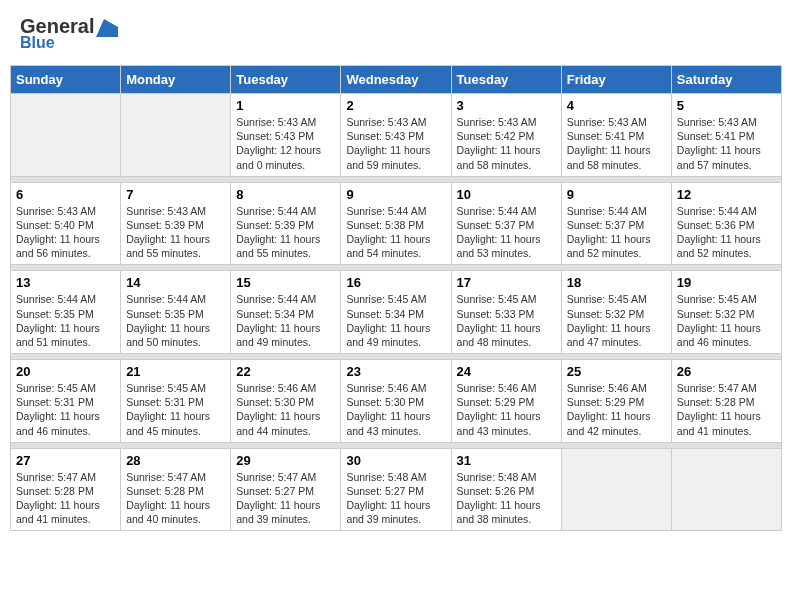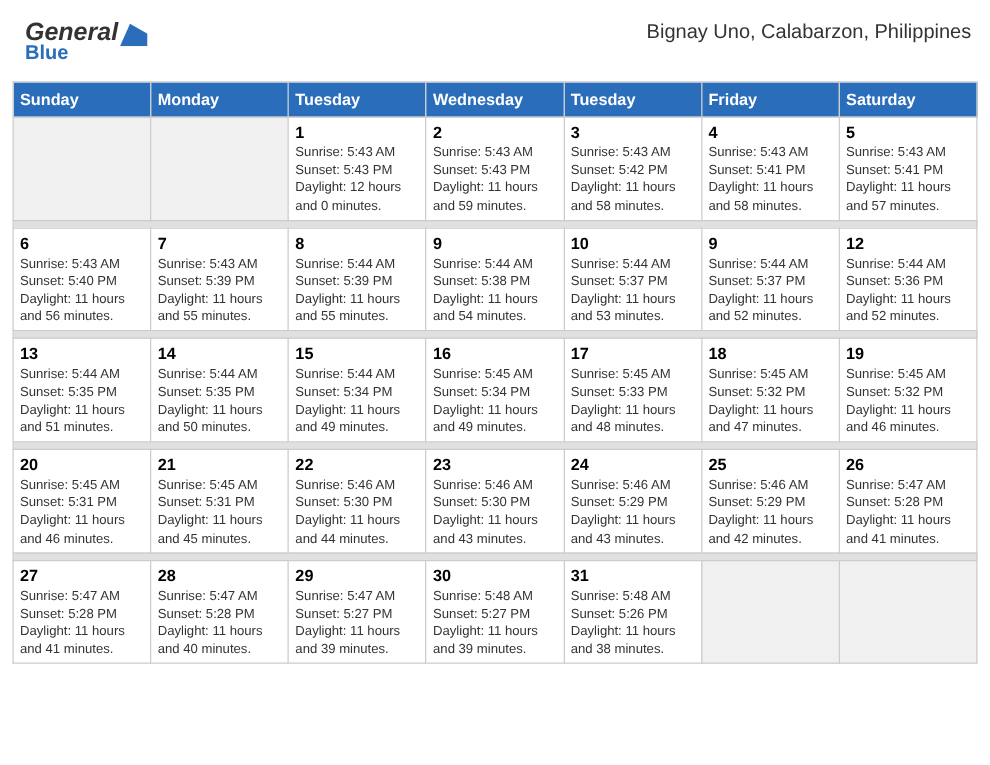--- a/index.html
+++ b/index.html
@@ -18,21 +18,20 @@
       padding: 5px 5px 5px 10px;
     }
     .logo {
       display: flex;
       flex-direction: column;
       align-items: flex-start;
     }
     .logo-row {
       display: flex;
       align-items: center;
-      font-style: italic;
     }
     .title-area {
       text-align: right;
     }
     .month-title {
       font-size: 36px;
       font-weight: bold;
       color: #333;
     }
     .subtitle {
@@ -94,21 +93,20 @@
   <div class="logo">
     <div class="logo-row">
       <span style="font-size:20px;font-weight:bold;color:#333;">General</span>
       <svg width="22" height="20" viewBox="0 0 22 20" style="margin-left:2px;">
         <polygon points="0,20 8,2 22,10 22,20" fill="#2a6ebb"></polygon>
       </svg>
     </div>
     <span style="font-size:16px;font-weight:bold;color:#2a6ebb;margin-top:-4px;">Blue</span>
   </div>
   <div class="title-area">
-    <div class="subtitle">Bignay Uno, Calabarzon, Philippines</div>
   </div>
 </div>
 
 <table class="calendar">
   <thead>
     <tr>
     <th>Sunday</th>
         <th>Monday</th>
         <th>Tuesday</th>
         <th>Wednesday</th>

